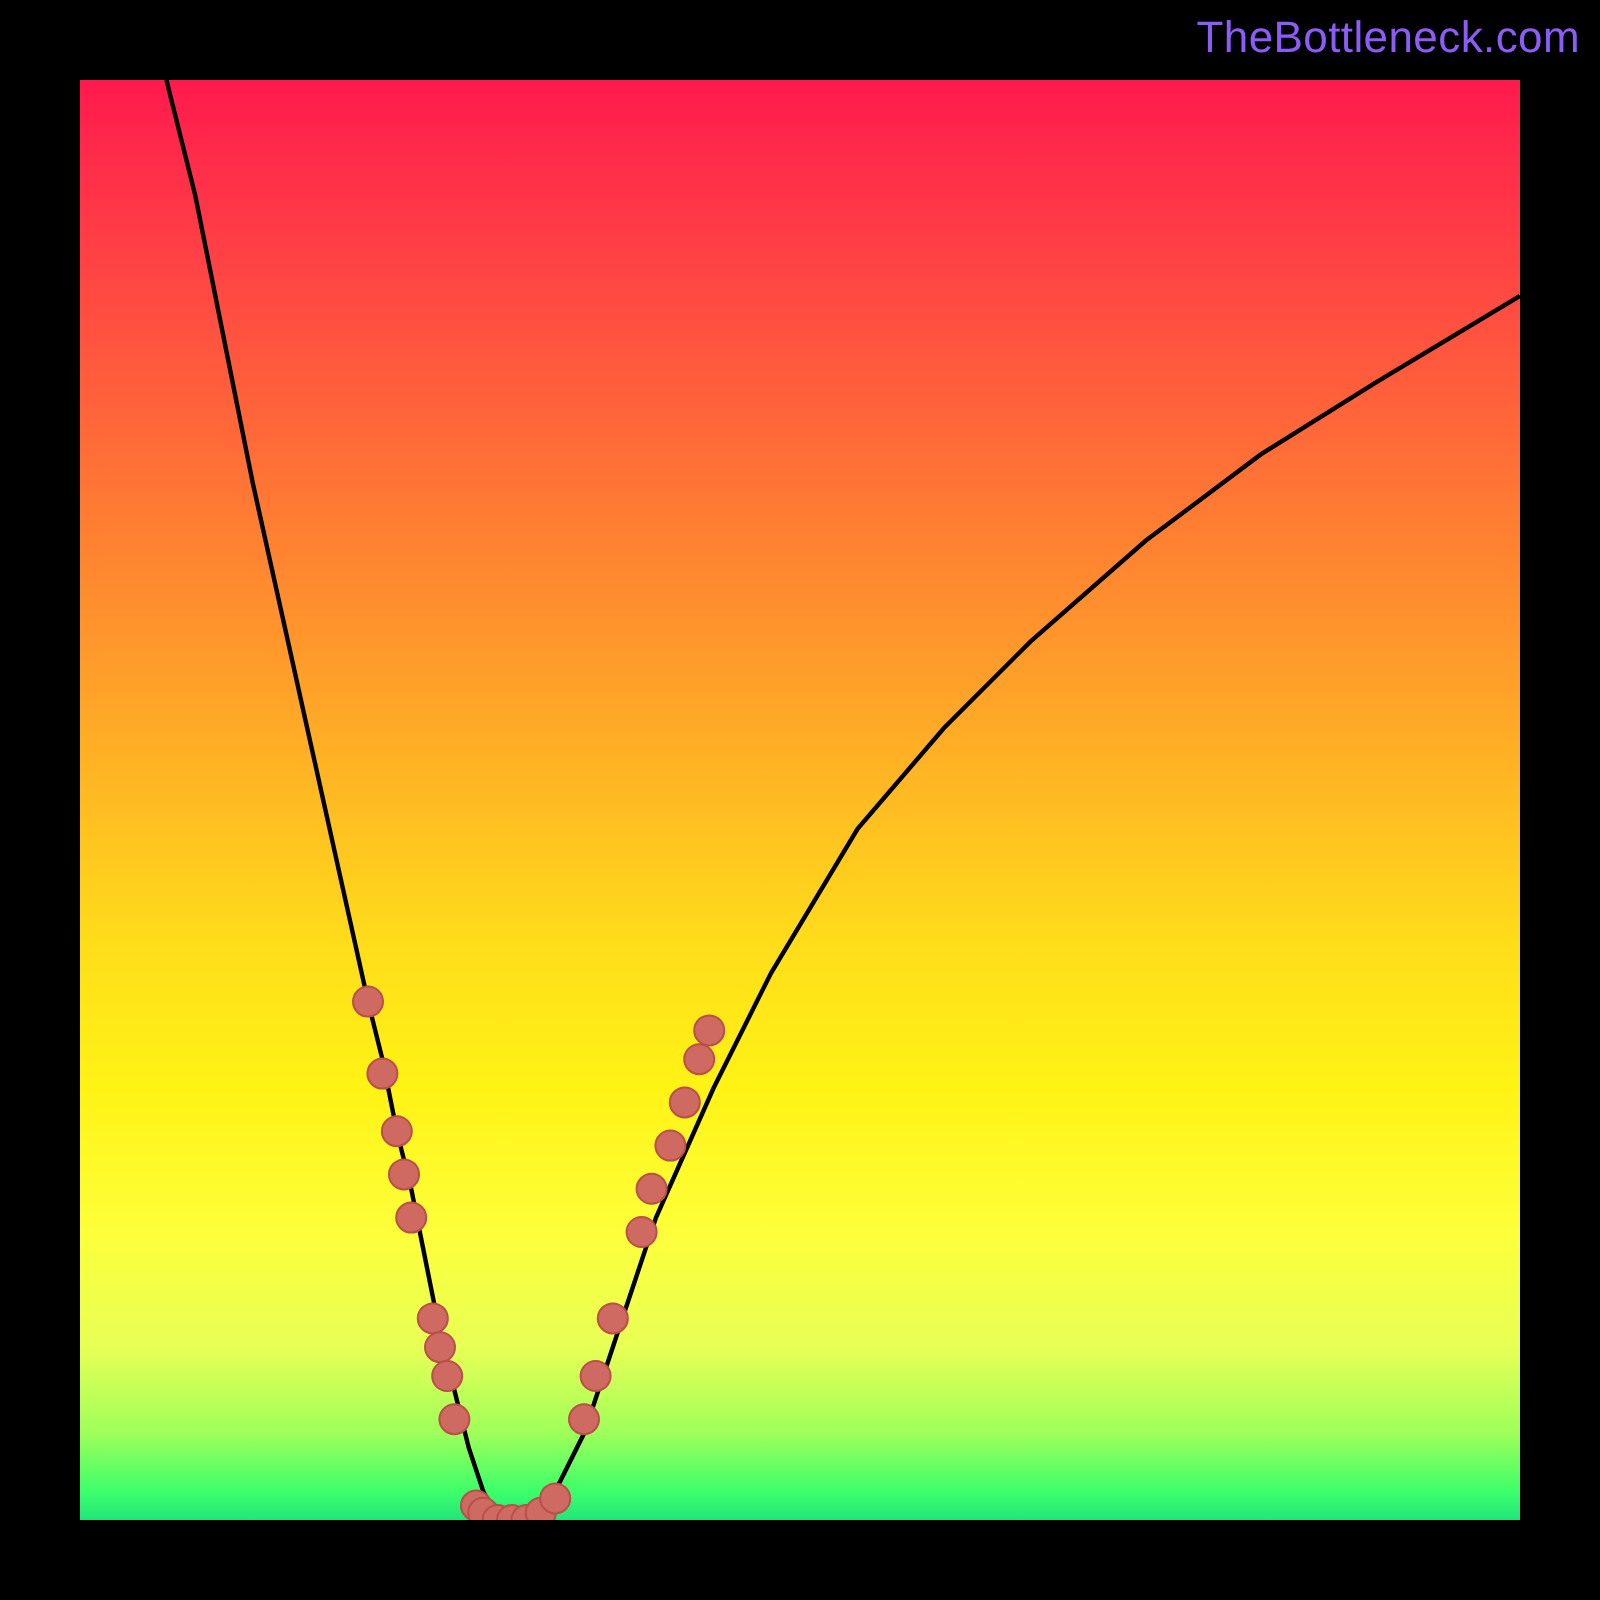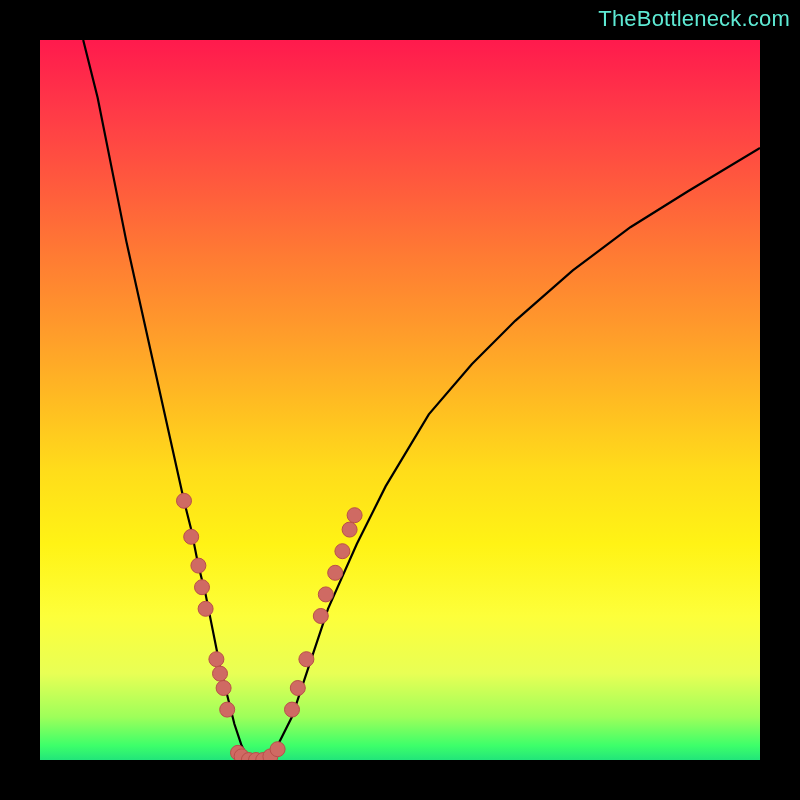--- a/index.html
+++ b/index.html
@@ -38,21 +38,21 @@
       #e8ff55 88%,
       #9eff5a 94%,
       #3dff6a 98%,
       #22e57a 100%
     );
   }
   .attribution {
     position: absolute;
     top: 6px;
     right: 10px;
-    color: #5eead4;
+    color: #8b5cf6;
     font-size: 22px;
     font-weight: 500;
     letter-spacing: 0.2px;
   }
   svg.curve {
     position: absolute;
     left: 0;
     top: 0;
     width: 720px;
     height: 720px;

